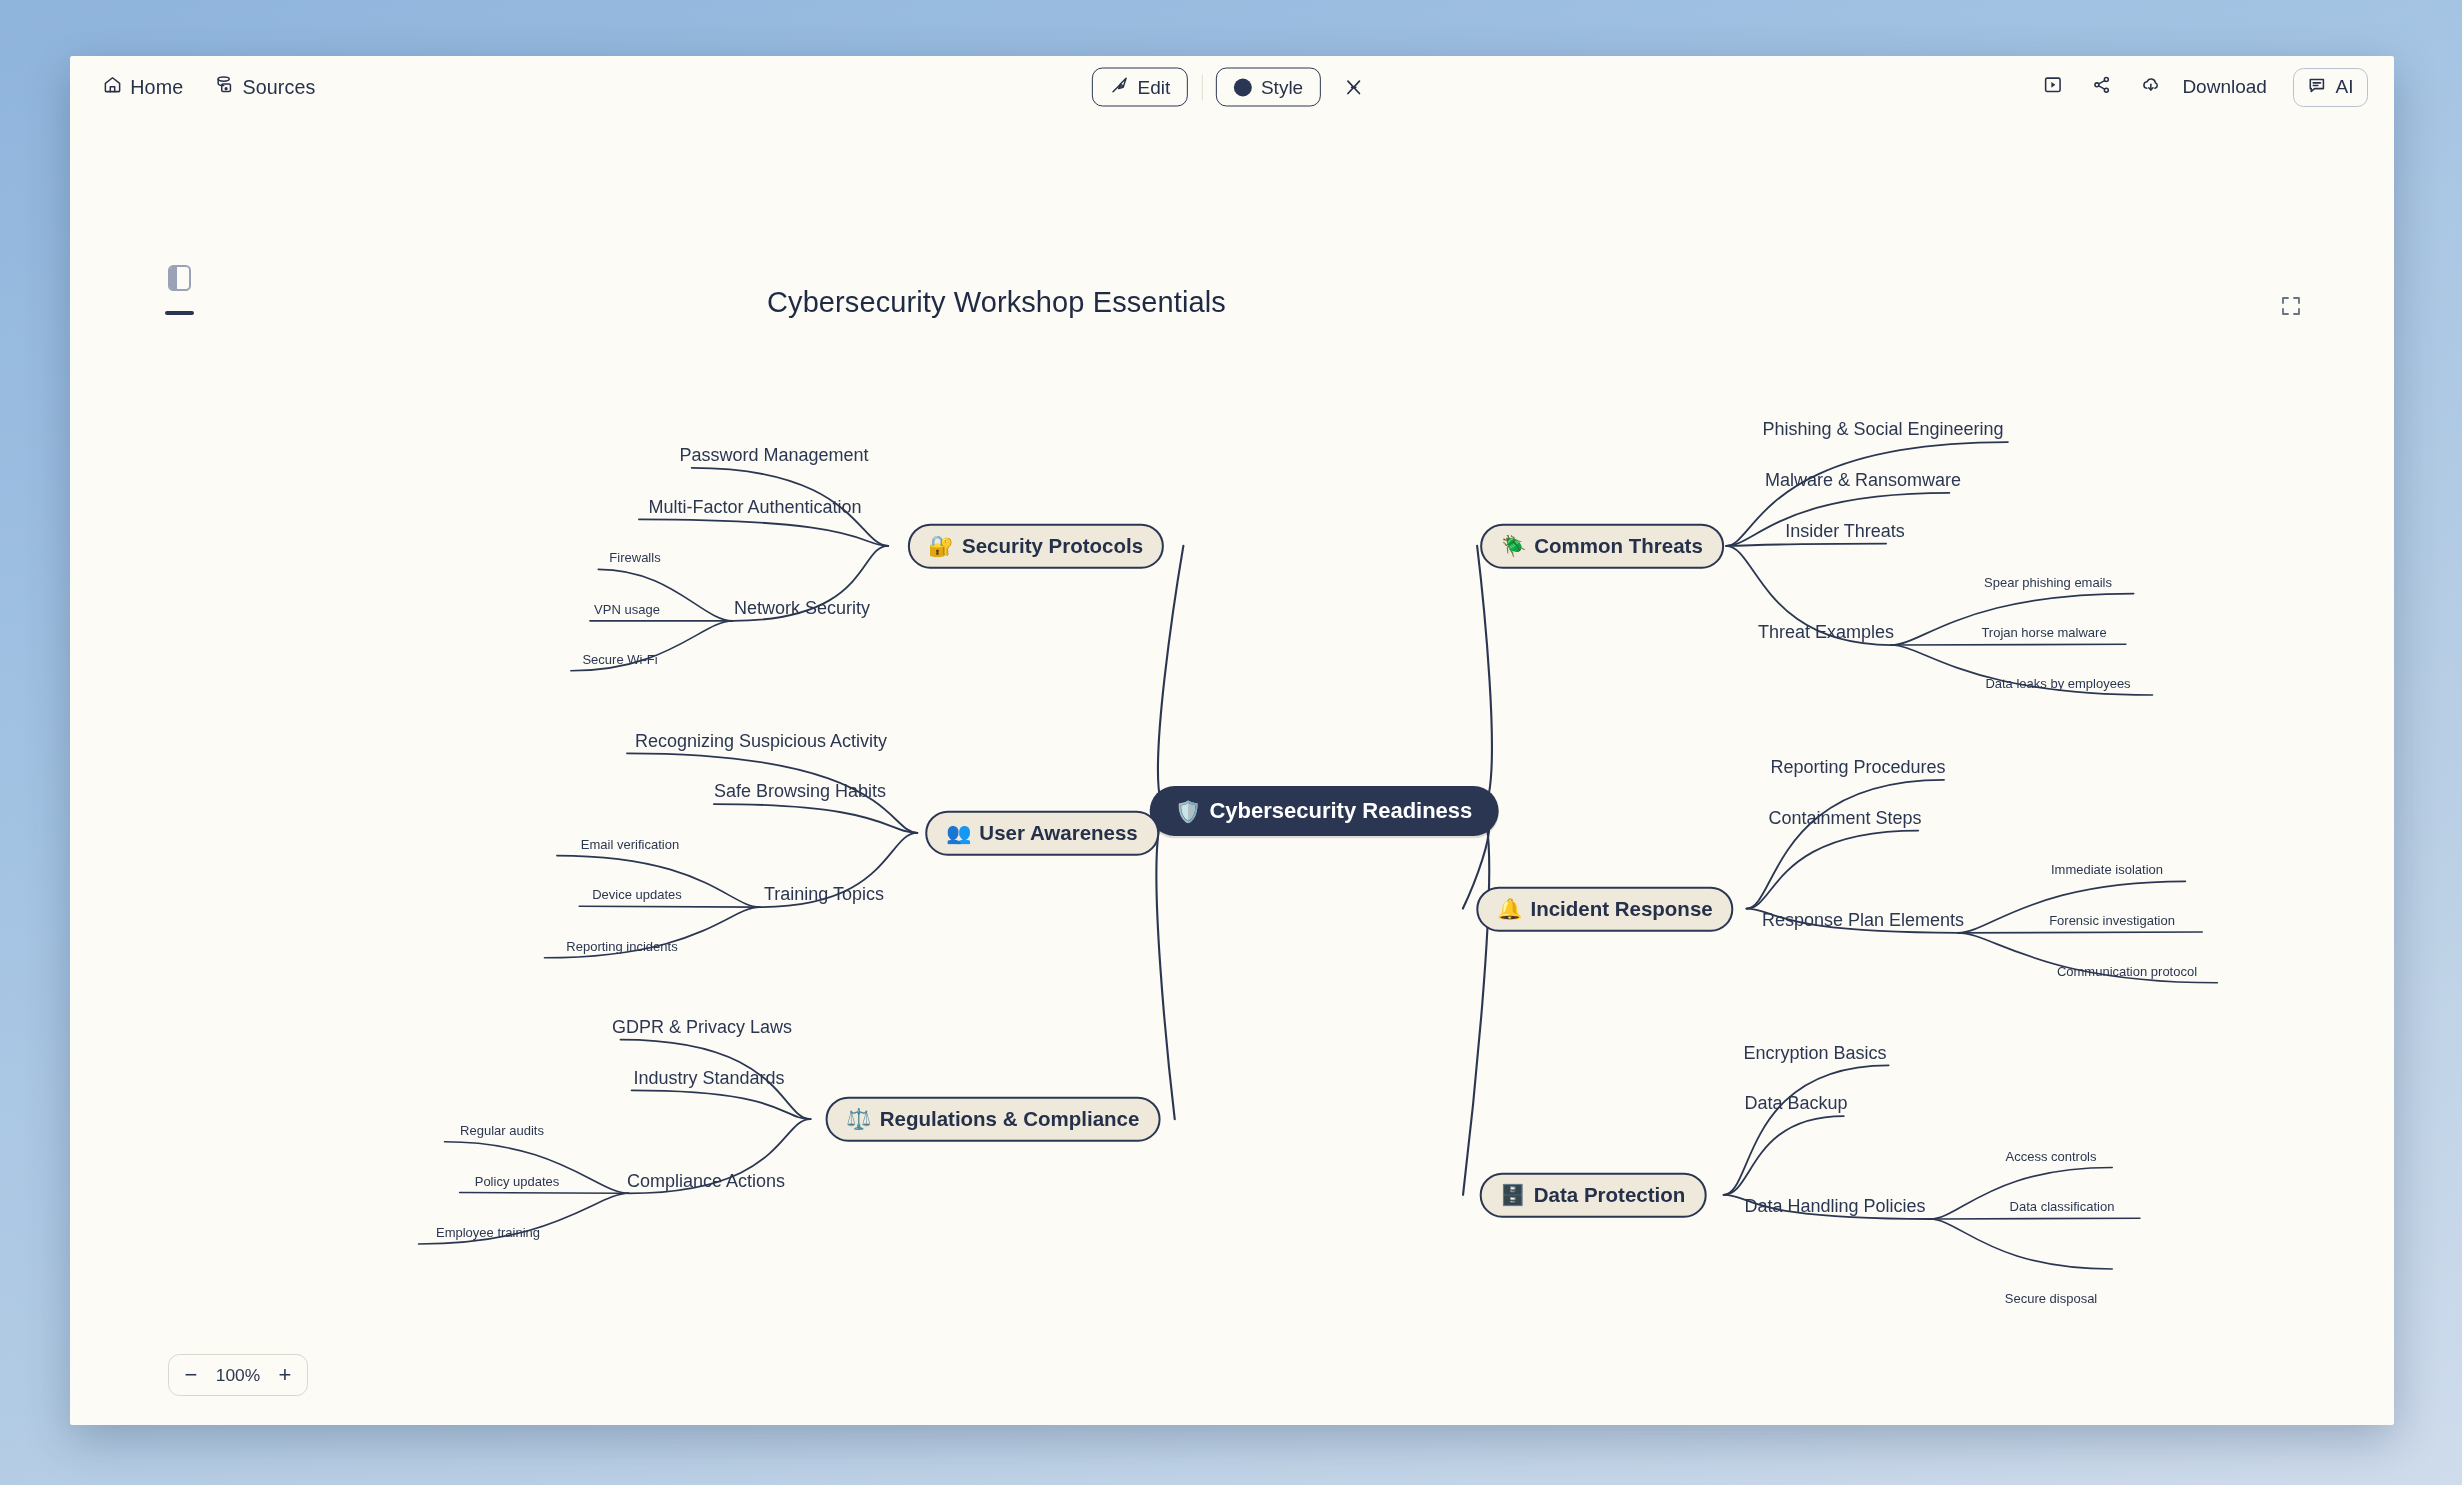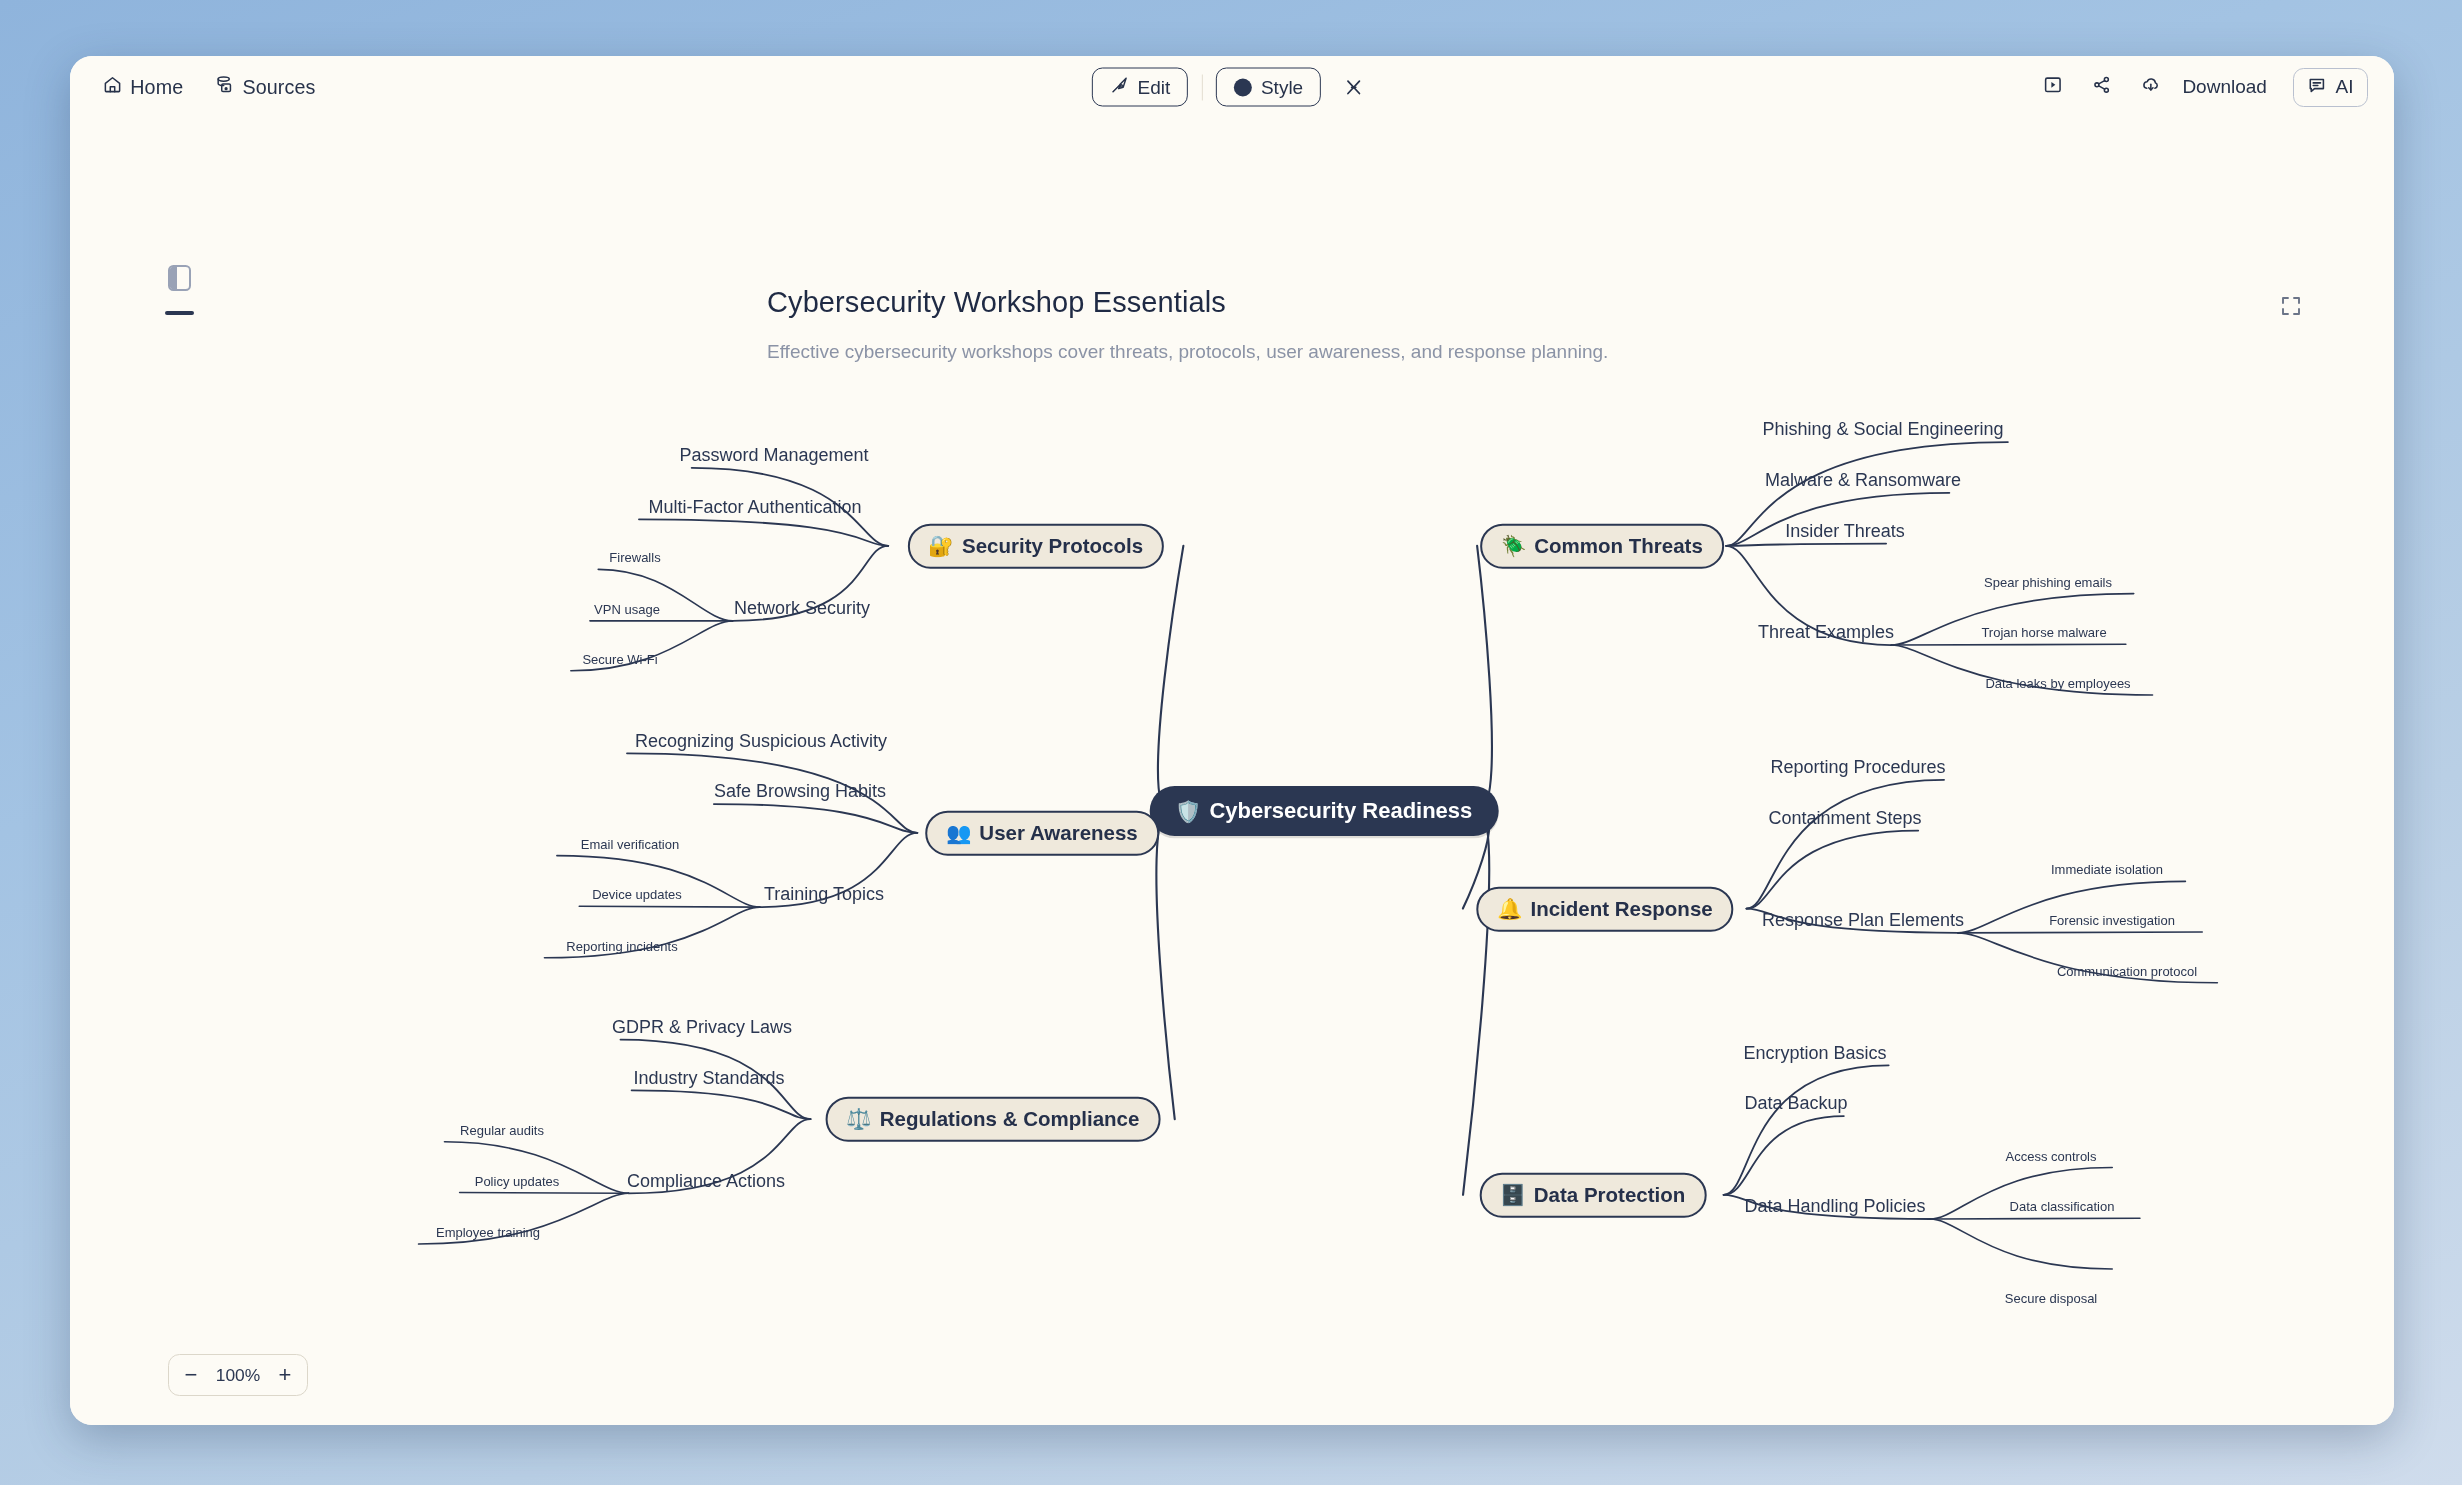--- a/index.html
+++ b/index.html
@@ -12,21 +12,21 @@
     background: linear-gradient(160deg, #8fb4dc 0%, #a3c3e3 35%, #b9cfe5 70%, #cfdcec 100%);
     display: flex; align-items: center; justify-content: center;
   }
 
   
   .window {
     position: absolute;
     left: 70px; top: 56px;
     width: 2324px; height: 1369px;
     background: #fdfbf5;
-    border-radius: 22px;
+    border-radius: 3px;
     box-shadow: 0 13.6px 45px rgba(25,45,80,.28);
     overflow: hidden;
     display: flex; flex-direction: column;
   }
 
   
   .topbar {
     height: 62px;
     flex: 0 0 62px;
     background: #fdfbf5;
@@ -287,21 +287,20 @@
     <div class="expand-icon">
       <svg width="24" height="24" viewBox="0 0 24 24" fill="none" stroke="#6b7487" stroke-width="1.9" stroke-linecap="round" stroke-linejoin="round">
         <path d="M4 9V4h5"></path>
           <path d="M20 9V4h-5"></path>
           <path d="M4 15v5h5"></path>
           <path d="M20 15v5h-5"></path>
       </svg>
     </div>
 
     <div class="doc-title">Cybersecurity Workshop Essentials</div>
-    <div class="doc-sub">Effective cybersecurity workshops cover threats, protocols, user awareness, and response planning.</div>
 
     <svg id="mm-svg" viewBox="0 0 3068 1726" preserveAspectRatio="none">
         <path d="M 1450 915 C 1410 915, 1469.8 565, 1469.8 565" fill="none" stroke="#2b3752" stroke-width="2.8" stroke-linecap="round"></path>
         <path d="M 1080.2 565 C 1040.2 565, 1037.3 462, 820.6999999999999 462" fill="none" stroke="#2b3752" stroke-width="2.4" stroke-linecap="round"></path>
         <path d="M 1080.2 565 C 1040.2 565, 1058.9 530, 751.1000000000001 530" fill="none" stroke="#2b3752" stroke-width="2.4" stroke-linecap="round"></path>
         <path d="M 1080.2 565 C 1040.2 565, 1057.2 664, 874.8000000000001 664" fill="none" stroke="#2b3752" stroke-width="2.4" stroke-linecap="round"></path>
         <path d="M 874.8 664 C 834.8 664, 794.6 596, 697.4 596" fill="none" stroke="#2b3752" stroke-width="2.2" stroke-linecap="round"></path>
         <path d="M 874.8 664 C 833.76 664, 783.6 664, 686.4 664" fill="none" stroke="#2b3752" stroke-width="2.2" stroke-linecap="round"></path>
         <path d="M 874.8 664 C 834.8 664, 790.8 730, 661.1999999999999 730" fill="none" stroke="#2b3752" stroke-width="2.2" stroke-linecap="round"></path>
         <path d="M 1450 915 C 1410 915, 1447.4 944, 1447.4 944" fill="none" stroke="#2b3752" stroke-width="2.8" stroke-linecap="round"></path>

